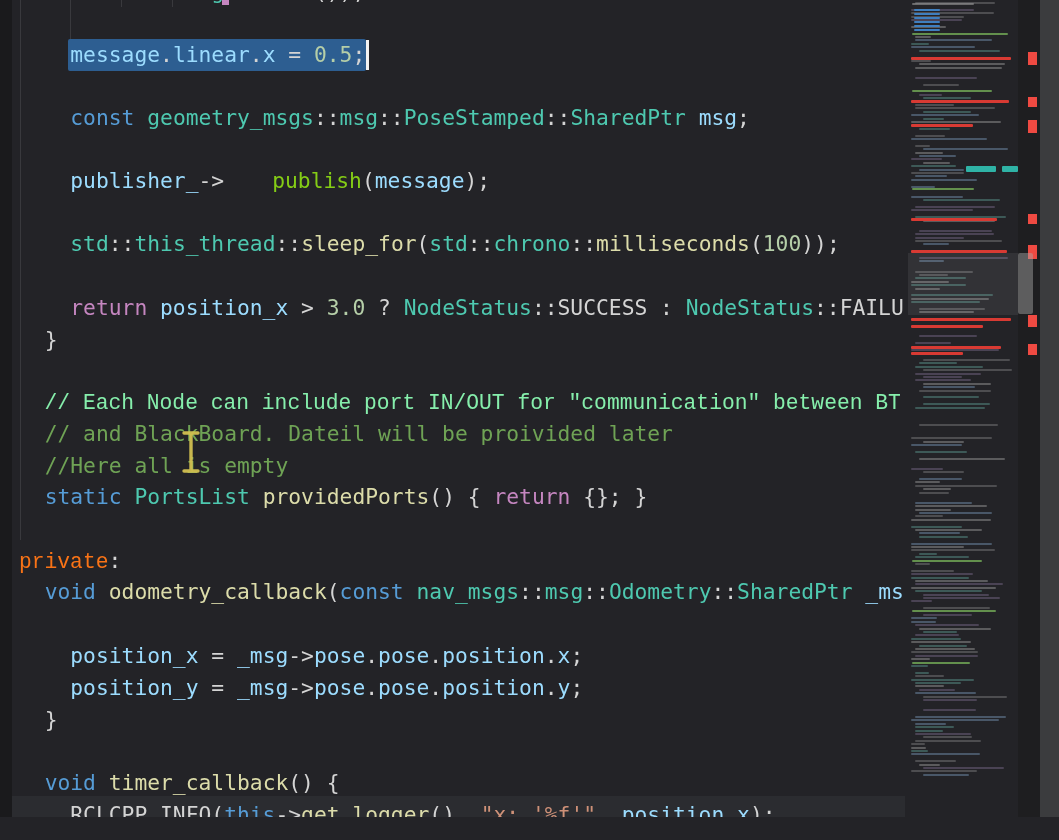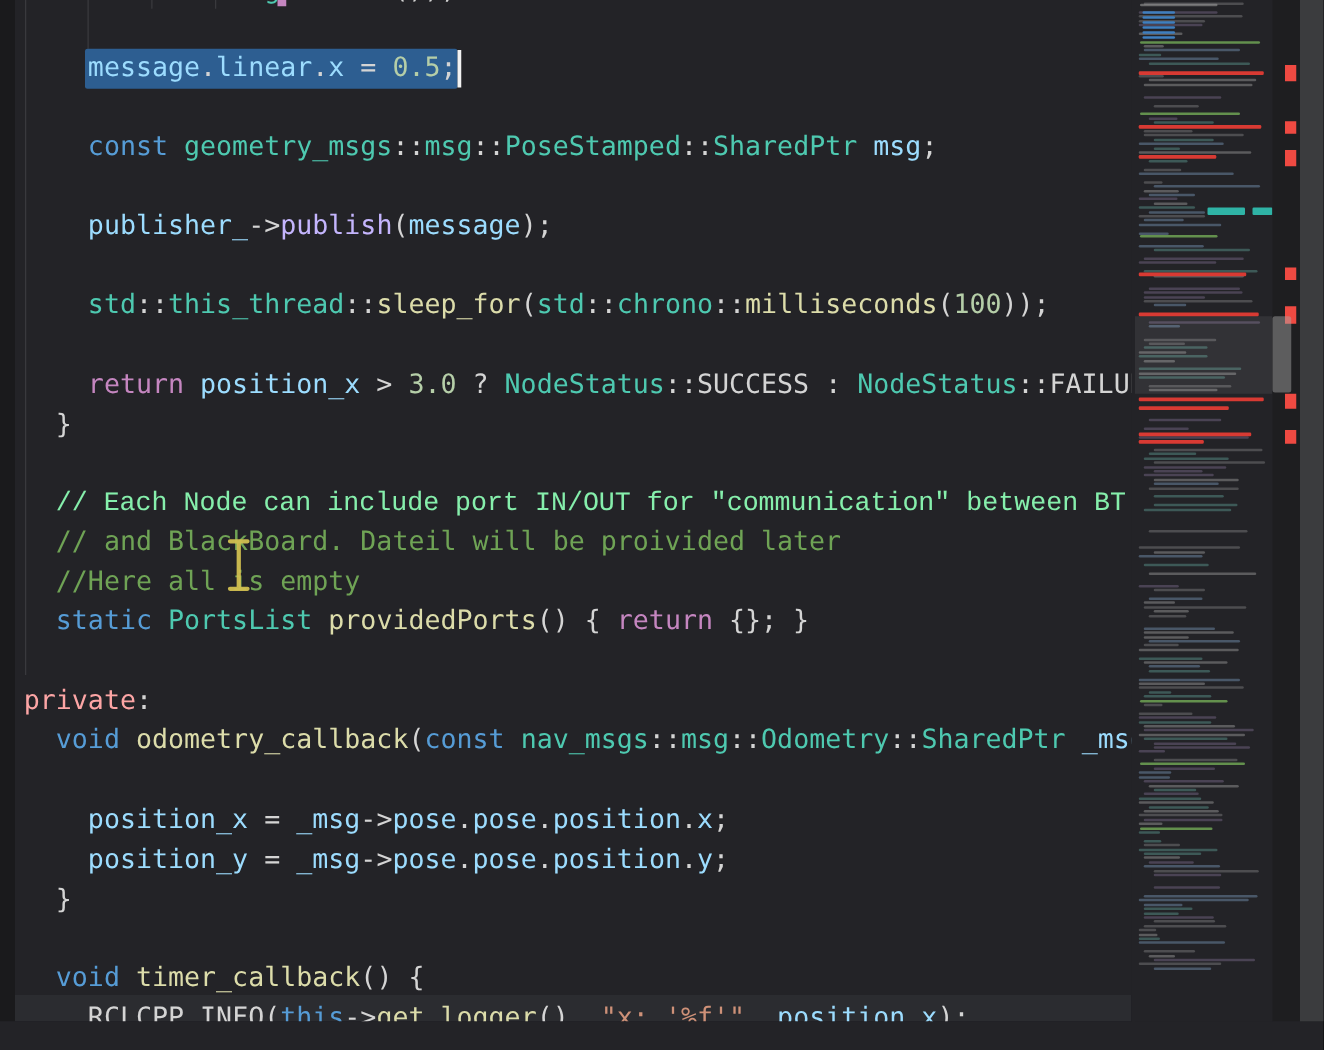--- a/index.html
+++ b/index.html
@@ -47,29 +47,29 @@
       <div class="line-band" style="top: 796px; height: 21px;"></div>
       <div class="guide" style="left: 8px; top: 0px; height: 540px;"></div>
       <div class="guide" style="left: 58px; top: 0px; height: 39px;"></div>
       <div class="guide" style="left: 109px; top: 0px; height: 7px;"></div>
       <div class="guide" style="left: 160px; top: 0px; height: 7px;"></div>
       <div class="frag-mark" style="left: 210px; top: 0px; width: 7px; height: 5px; background: rgb(197, 134, 192);"></div>
       <div class="selection" style="left: 56px; top: 39px; width: 298px; height: 32px;"></div>
       <div class="code-line" style="top: -24px;"><span style="color: rgb(212, 212, 212);">             </span><span style="color: rgb(78, 201, 176);">msg</span><span style="color: rgb(212, 212, 212);">::</span><span style="color: rgb(78, 201, 176);">Twist</span><span style="color: rgb(212, 212, 212);">());</span></div>
       <div class="code-line" style="top: 39px;"><span style="color: rgb(156, 220, 254);">    message</span><span style="color: rgb(212, 212, 212);">.</span><span style="color: rgb(156, 220, 254);">linear</span><span style="color: rgb(212, 212, 212);">.</span><span style="color: rgb(156, 220, 254);">x</span><span style="color: rgb(212, 212, 212);"> = </span><span style="color: rgb(181, 206, 168);">0.5</span><span style="color: rgb(212, 212, 212);">;</span></div>
       <div class="code-line" style="top: 102px;"><span style="color: rgb(86, 156, 214);">    const</span><span style="color: rgb(212, 212, 212);"> </span><span style="color: rgb(78, 201, 176);">geometry_msgs</span><span style="color: rgb(212, 212, 212);">::</span><span style="color: rgb(78, 201, 176);">msg</span><span style="color: rgb(212, 212, 212);">::</span><span style="color: rgb(78, 201, 176);">PoseStamped</span><span style="color: rgb(212, 212, 212);">::</span><span style="color: rgb(78, 201, 176);">SharedPtr</span><span style="color: rgb(212, 212, 212);"> </span><span style="color: rgb(156, 220, 254);">msg</span><span style="color: rgb(212, 212, 212);">;</span></div>
-      <div class="code-line" style="top: 165px;"><span style="color: rgb(156, 220, 254);">    publisher_</span><span style="color: rgb(212, 212, 212);">-&gt;</span><span style="color: #c4b5fd;">publish</span><span style="color: rgb(212, 212, 212);">(</span><span style="color: rgb(156, 220, 254);">message</span><span style="color: rgb(212, 212, 212);">);</span></div>
+      <div class="code-line" style="top: 165px;"><span style="color: rgb(156, 220, 254);">    publisher_</span><span style="color: rgb(212, 212, 212);">-&gt;</span><span style="color: #84cc16; margin-left: 48px;">publish</span><span style="color: rgb(212, 212, 212);">(</span><span style="color: rgb(156, 220, 254);">message</span><span style="color: rgb(212, 212, 212);">);</span></div>
       <div class="code-line" style="top: 228px;"><span style="color: rgb(78, 201, 176);">    std</span><span style="color: rgb(212, 212, 212);">::</span><span style="color: rgb(78, 201, 176);">this_thread</span><span style="color: rgb(212, 212, 212);">::</span><span style="color: rgb(220, 220, 170);">sleep_for</span><span style="color: rgb(212, 212, 212);">(</span><span style="color: rgb(78, 201, 176);">std</span><span style="color: rgb(212, 212, 212);">::</span><span style="color: rgb(78, 201, 176);">chrono</span><span style="color: rgb(212, 212, 212);">::</span><span style="color: rgb(220, 220, 170);">milliseconds</span><span style="color: rgb(212, 212, 212);">(</span><span style="color: rgb(181, 206, 168);">100</span><span style="color: rgb(212, 212, 212);">));</span></div>
       <div class="code-line" style="top: 292px;"><span style="color: rgb(197, 134, 192);">    return</span><span style="color: rgb(212, 212, 212);"> </span><span style="color: rgb(156, 220, 254);">position_x</span><span style="color: rgb(212, 212, 212);"> &gt; </span><span style="color: rgb(181, 206, 168);">3.0</span><span style="color: rgb(212, 212, 212);"> ? </span><span style="color: rgb(78, 201, 176);">NodeStatus</span><span style="color: rgb(212, 212, 212);">::SUCCESS : </span><span style="color: rgb(78, 201, 176);">NodeStatus</span><span style="color: rgb(212, 212, 212);">::FAILURE;</span></div>
       <div class="code-line" style="top: 324px;"><span style="color: rgb(212, 212, 212);">  }</span></div>
       <div class="code-line" style="top: 386px;"><span style="color: #86efac; font-family: Liberation Mono, monospace;">  // Each Node can include port IN/OUT for "communication" between BT</span></div>
       <div class="code-line" style="top: 418px;"><span style="color: rgb(111, 163, 85);">  // and BlackBoard. Dateil will be proivided later</span></div>
       <div class="code-line" style="top: 450px;"><span style="color: rgb(111, 163, 85);">  //Here all is empty</span></div>
       <div class="code-line" style="top: 481px;"><span style="color: rgb(86, 156, 214);">  static</span><span style="color: rgb(212, 212, 212);"> </span><span style="color: rgb(78, 201, 176);">PortsList</span><span style="color: rgb(212, 212, 212);"> </span><span style="color: rgb(220, 220, 170);">providedPorts</span><span style="color: rgb(212, 212, 212);">() { </span><span style="color: rgb(197, 134, 192);">return</span><span style="color: rgb(212, 212, 212);"> {}; }</span></div>
-      <div class="code-line" style="top: 545px;"><span style="color: #fca5a5;">private</span><span style="color: rgb(212, 212, 212);">:</span></div>
+      <div class="code-line" style="top: 545px;"><span style="color: #f97316; font-family: Liberation Mono, monospace;">private</span><span style="color: rgb(212, 212, 212);">:</span></div>
       <div class="code-line" style="top: 576px;"><span style="color: rgb(86, 156, 214);">  void</span><span style="color: rgb(212, 212, 212);"> </span><span style="color: rgb(220, 220, 170);">odometry_callback</span><span style="color: rgb(212, 212, 212);">(</span><span style="color: rgb(86, 156, 214);">const</span><span style="color: rgb(212, 212, 212);"> </span><span style="color: rgb(78, 201, 176);">nav_msgs</span><span style="color: rgb(212, 212, 212);">::</span><span style="color: rgb(78, 201, 176);">msg</span><span style="color: rgb(212, 212, 212);">::</span><span style="color: rgb(78, 201, 176);">Odometry</span><span style="color: rgb(212, 212, 212);">::</span><span style="color: rgb(78, 201, 176);">SharedPtr</span><span style="color: rgb(212, 212, 212);"> </span><span style="color: rgb(156, 220, 254);">_msg</span></div>
       <div class="code-line" style="top: 640px;"><span style="color: rgb(156, 220, 254);">    position_x</span><span style="color: rgb(212, 212, 212);"> = </span><span style="color: rgb(156, 220, 254);">_msg</span><span style="color: rgb(212, 212, 212);">-&gt;</span><span style="color: rgb(156, 220, 254);">pose</span><span style="color: rgb(212, 212, 212);">.</span><span style="color: rgb(156, 220, 254);">pose</span><span style="color: rgb(212, 212, 212);">.</span><span style="color: rgb(156, 220, 254);">position</span><span style="color: rgb(212, 212, 212);">.</span><span style="color: rgb(156, 220, 254);">x</span><span style="color: rgb(212, 212, 212);">;</span></div>
       <div class="code-line" style="top: 672px;"><span style="color: rgb(156, 220, 254);">    position_y</span><span style="color: rgb(212, 212, 212);"> = </span><span style="color: rgb(156, 220, 254);">_msg</span><span style="color: rgb(212, 212, 212);">-&gt;</span><span style="color: rgb(156, 220, 254);">pose</span><span style="color: rgb(212, 212, 212);">.</span><span style="color: rgb(156, 220, 254);">pose</span><span style="color: rgb(212, 212, 212);">.</span><span style="color: rgb(156, 220, 254);">position</span><span style="color: rgb(212, 212, 212);">.</span><span style="color: rgb(156, 220, 254);">y</span><span style="color: rgb(212, 212, 212);">;</span></div>
       <div class="code-line" style="top: 704px;"><span style="color: rgb(212, 212, 212);">  }</span></div>
       <div class="code-line" style="top: 767px;"><span style="color: rgb(86, 156, 214);">  void</span><span style="color: rgb(212, 212, 212);"> </span><span style="color: rgb(220, 220, 170);">timer_callback</span><span style="color: rgb(212, 212, 212);">() {</span></div>
       <div class="code-line" style="top: 799px;"><span style="color: rgb(212, 212, 212);">    RCLCPP_INFO(</span><span style="color: rgb(86, 156, 214);">this</span><span style="color: rgb(212, 212, 212);">-&gt;</span><span style="color: rgb(220, 220, 170);">get_logger</span><span style="color: rgb(212, 212, 212);">(), </span><span style="color: rgb(206, 145, 120);">"x: '%f'"</span><span style="color: rgb(212, 212, 212);">, </span><span style="color: rgb(156, 220, 254);">position_x</span><span style="color: rgb(212, 212, 212);">);</span></div>
       <div class="caret" style="left: 354px; top: 40px; height: 30px;"></div>
     </div>
 
   <div class="minimap">

